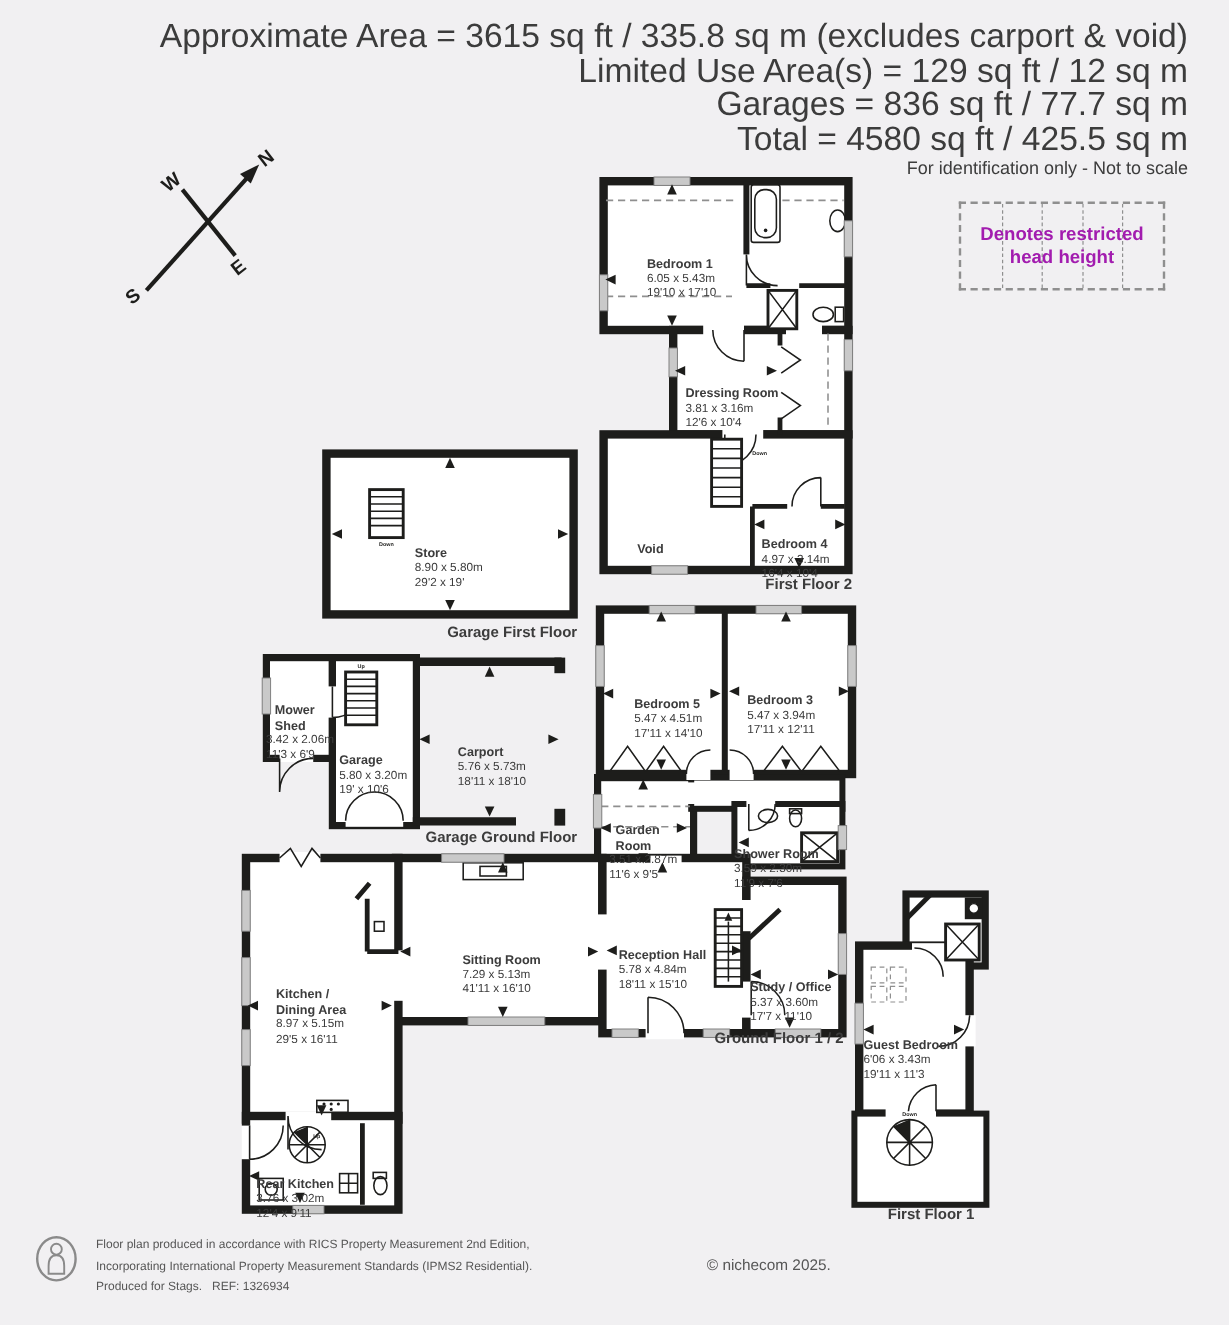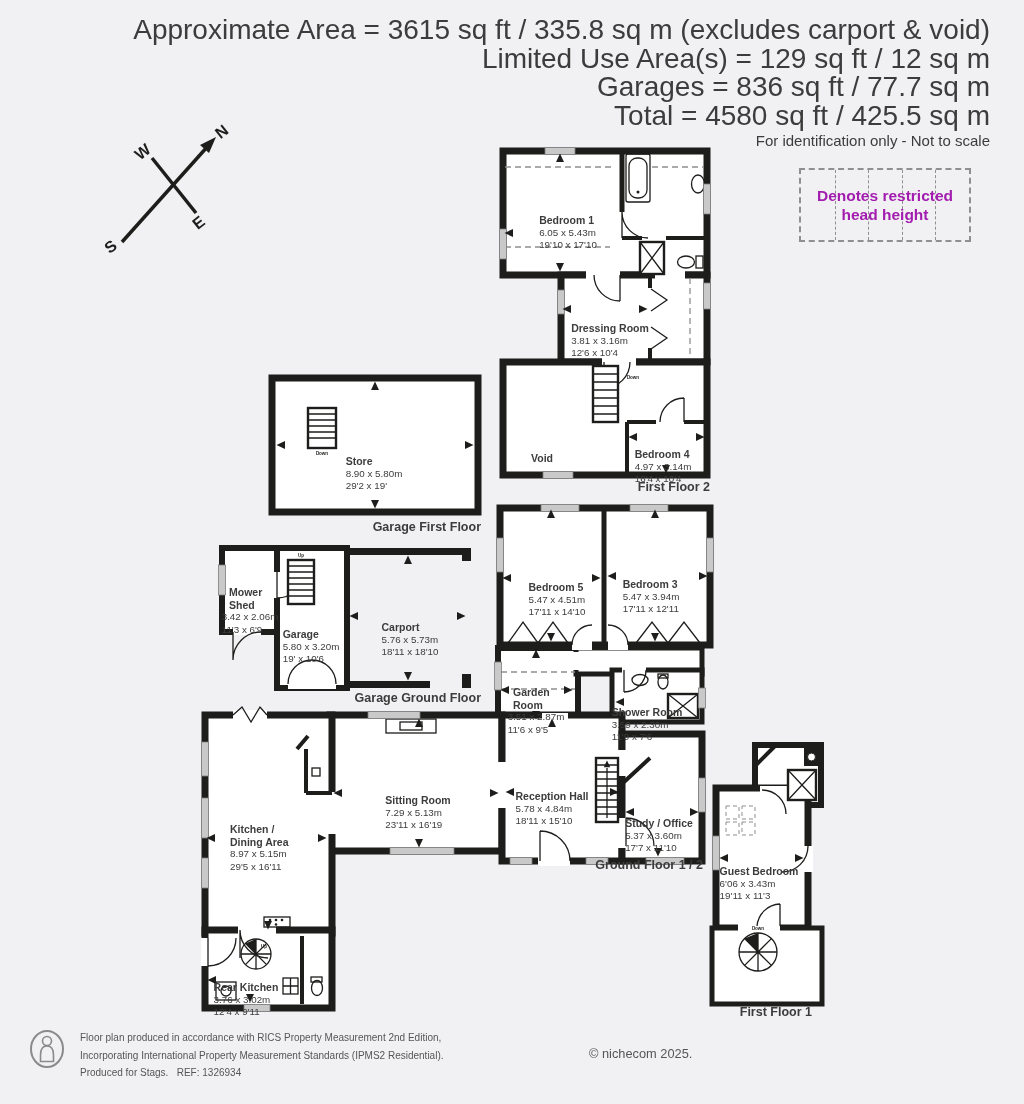--- a/index.html
+++ b/index.html
@@ -423,21 +423,21 @@
     <span class="rd">11'6 x 9'5</span>
   </div>
   <div class="room-label" style="left:647px;top:682px">
     <span class="rn">Shower Room</span>
     <span class="rd">3.59 x 2.30m</span>
     <span class="rd">11'9 x 7'6</span>
   </div>
   <div class="room-label" style="left:418px;top:770px">
     <span class="rn">Sitting Room</span>
     <span class="rd">7.29 x 5.13m</span>
-    <span class="rd">23'11 x 16'19</span>
+    <span class="rd">41'11 x 16'10</span>
   </div>
   <div class="room-label" style="left:552px;top:766px">
     <span class="rn">Reception Hall</span>
     <span class="rd">5.78 x 4.84m</span>
     <span class="rd">18'11 x 15'10</span>
   </div>
   <div class="room-label" style="left:659px;top:793px">
     <span class="rn">Study / Office</span>
     <span class="rd">5.37 x 3.60m</span>
     <span class="rd">17'7 x 11'10</span>

